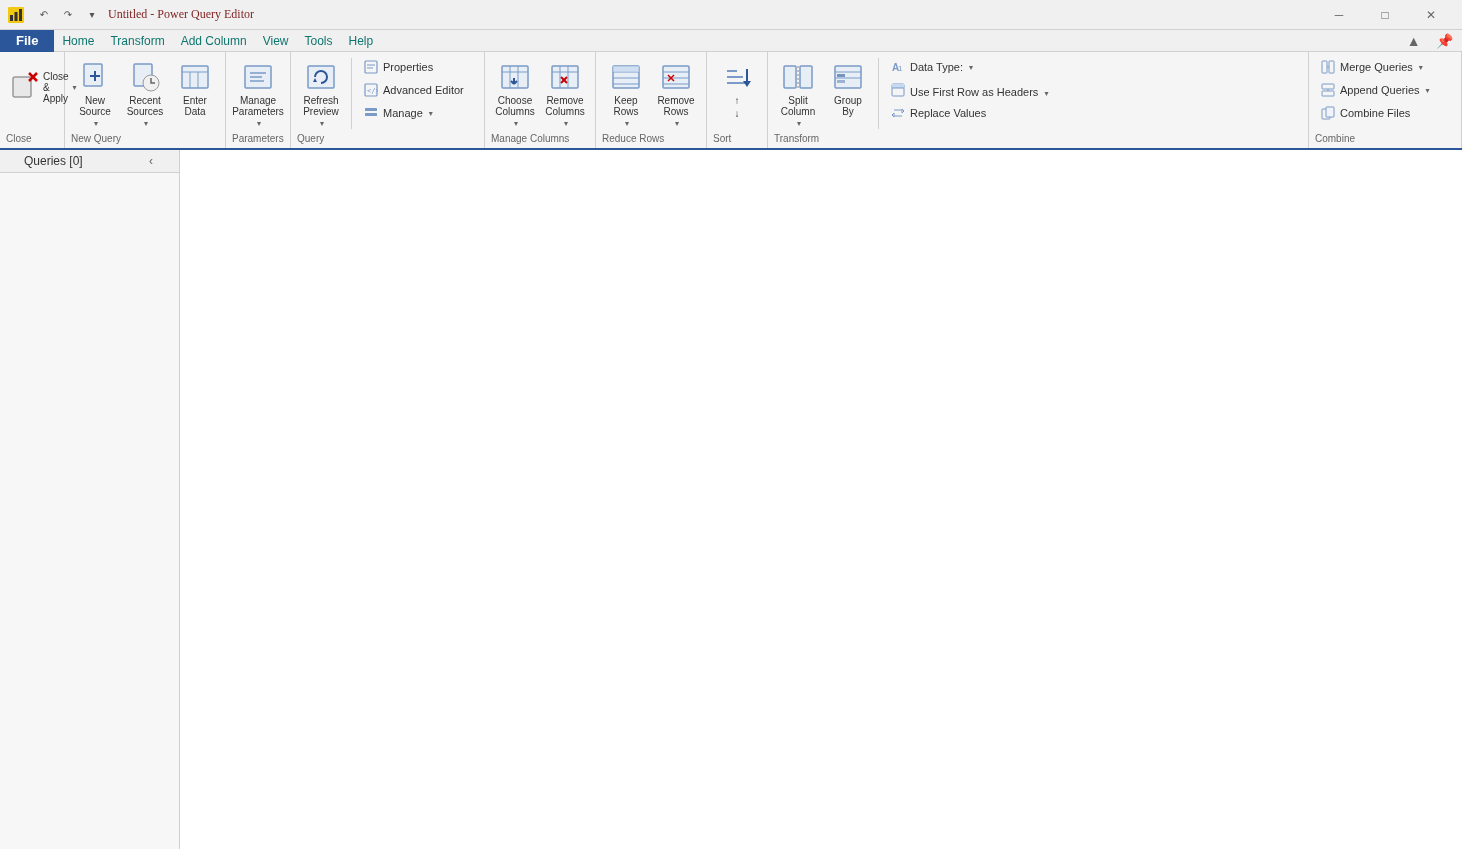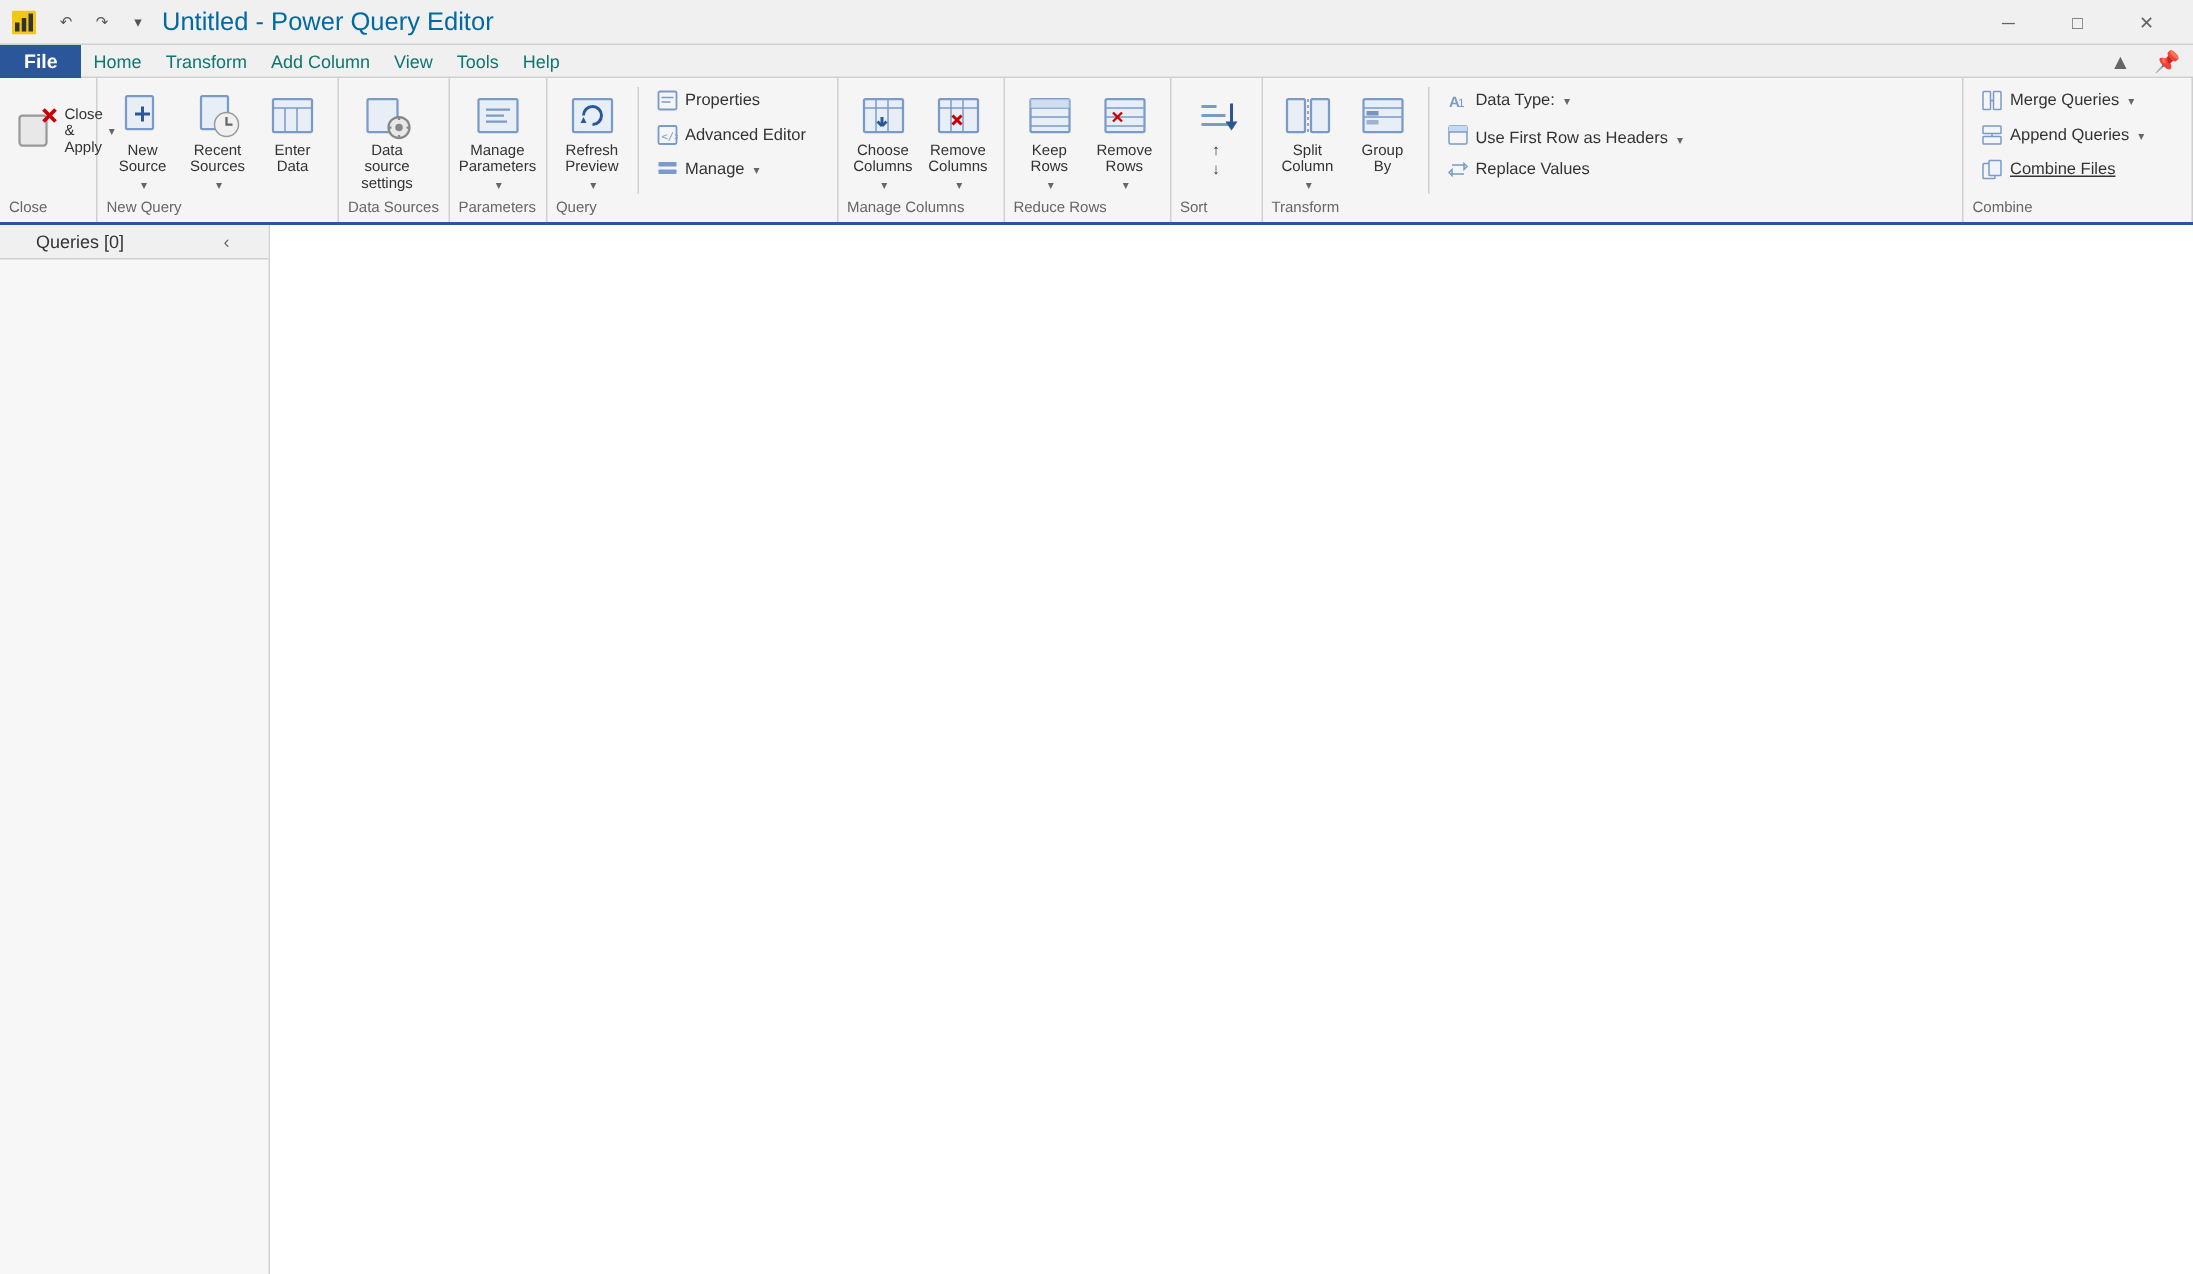--- a/index.html
+++ b/index.html
@@ -6,21 +6,21 @@
     body { font-family: 'Segoe UI', Arial, sans-serif; font-size: 11px; background: #f0f0f0; overflow: hidden; user-select: none; }
 
     
     .title-bar {
       display: flex; align-items: center; justify-content: space-between;
       background: #f0f0f0; height: 30px; padding: 0 8px;
       border-bottom: 1px solid #d0d0d0;
     }
     .title-bar-left { display: flex; align-items: center; gap: 6px; }
     .title-bar-icon { width: 16px; height: 16px; display: flex; align-items: center; justify-content: center; }
-    .title-bar-title { font-size: 17px; color: #0369a1; }
+    .title-bar-title { font-size: 12px; color: #7f1d1d; font-family: Liberation Serif, serif; }
     .title-bar-controls { display: flex; gap: 0; }
     .title-btn {
       width: 46px; height: 30px; border: none; background: transparent;
       cursor: pointer; display: flex; align-items: center; justify-content: center;
       font-size: 12px; color: #666;
     }
     .quick-access { display: flex; align-items: center; gap: 4px; margin-left: 4px; }
     .qa-btn {
       width: 20px; height: 20px; border: none; background: transparent;
       cursor: pointer; display: flex; align-items: center; justify-content: center;
@@ -223,39 +223,20 @@
             <line x1="11" y1="11" x2="11" y2="27" stroke="#7a9bc8" stroke-width="1"></line>
             <line x1="19" y1="11" x2="19" y2="27" stroke="#7a9bc8" stroke-width="1"></line>
           </svg>
         </div>
         <span>Enter<br>Data</span>
       </button>
     </div>
     <div class="ribbon-group-label">New Query</div>
   </div>
 
-  <div class="ribbon-group">
-    <div class="ribbon-group-content">
-      <button class="ribbon-btn large">
-        <div class="ribbon-icon">
-          <svg width="32" height="32" viewBox="0 0 32 32">
-            <rect x="3" y="5" width="20" height="22" rx="1" fill="#e8eef6" stroke="#7a9bc8" stroke-width="1.5"></rect>
-            <circle cx="24" cy="24" r="7" fill="#e8e8e8" stroke="#888" stroke-width="1.5"></circle>
-            <circle cx="24" cy="24" r="2.5" fill="#888"></circle>
-            <line x1="24" y1="17" x2="24" y2="19" stroke="#888" stroke-width="1.5"></line>
-            <line x1="24" y1="29" x2="24" y2="31" stroke="#888" stroke-width="1.5"></line>
-            <line x1="17" y1="24" x2="19" y2="24" stroke="#888" stroke-width="1.5"></line>
-            <line x1="29" y1="24" x2="31" y2="24" stroke="#888" stroke-width="1.5"></line>
-          </svg>
-        </div>
-        <span>Data source<br>settings</span>
-      </button>
-    </div>
-    <div class="ribbon-group-label">Data Sources</div>
-  </div>
 
   <div class="ribbon-group">
     <div class="ribbon-group-content">
       <button class="ribbon-btn large">
         <div class="ribbon-icon">
           <svg width="32" height="32" viewBox="0 0 32 32">
             <rect x="3" y="5" width="26" height="22" rx="1" fill="#e8eef6" stroke="#7a9bc8" stroke-width="1.5"></rect>
             <line x1="8" y1="12" x2="24" y2="12" stroke="#7a9bc8" stroke-width="1.5"></line>
             <line x1="8" y1="16" x2="20" y2="16" stroke="#7a9bc8" stroke-width="1.5"></line>
             <line x1="8" y1="20" x2="22" y2="20" stroke="#7a9bc8" stroke-width="1.5"></line>
@@ -484,21 +465,21 @@
           <div class="ribbon-icon-sm">
             <svg width="14" height="14" viewBox="0 0 14 14">
               <rect x="1" y="1" width="12" height="5" rx="0.5" fill="none" stroke="#7a9bc8" stroke-width="1"></rect>
               <rect x="1" y="8" width="12" height="5" rx="0.5" fill="none" stroke="#7a9bc8" stroke-width="1"></rect>
               <line x1="7" y1="6" x2="7" y2="8" stroke="#7a9bc8" stroke-width="1"></line>
             </svg>
           </div>
           <span>Append Queries</span>
           <span class="dropdown-arrow">▾</span>
         </button>
-        <button class="ribbon-btn-small" style="min-width:140px;text-decoration:underline;">
+        <button class="ribbon-btn-small" style="min-width:140px;">
           <div class="ribbon-icon-sm">
             <svg width="14" height="14" viewBox="0 0 14 14">
               <rect x="1" y="3" width="8" height="10" rx="0.5" fill="none" stroke="#7a9bc8" stroke-width="1"></rect>
               <rect x="5" y="1" width="8" height="10" rx="0.5" fill="#f0f4fa" stroke="#7a9bc8" stroke-width="1"></rect>
             </svg>
           </div>
           <span>Combine Files</span>
         </button>
       </div>
     </div>

